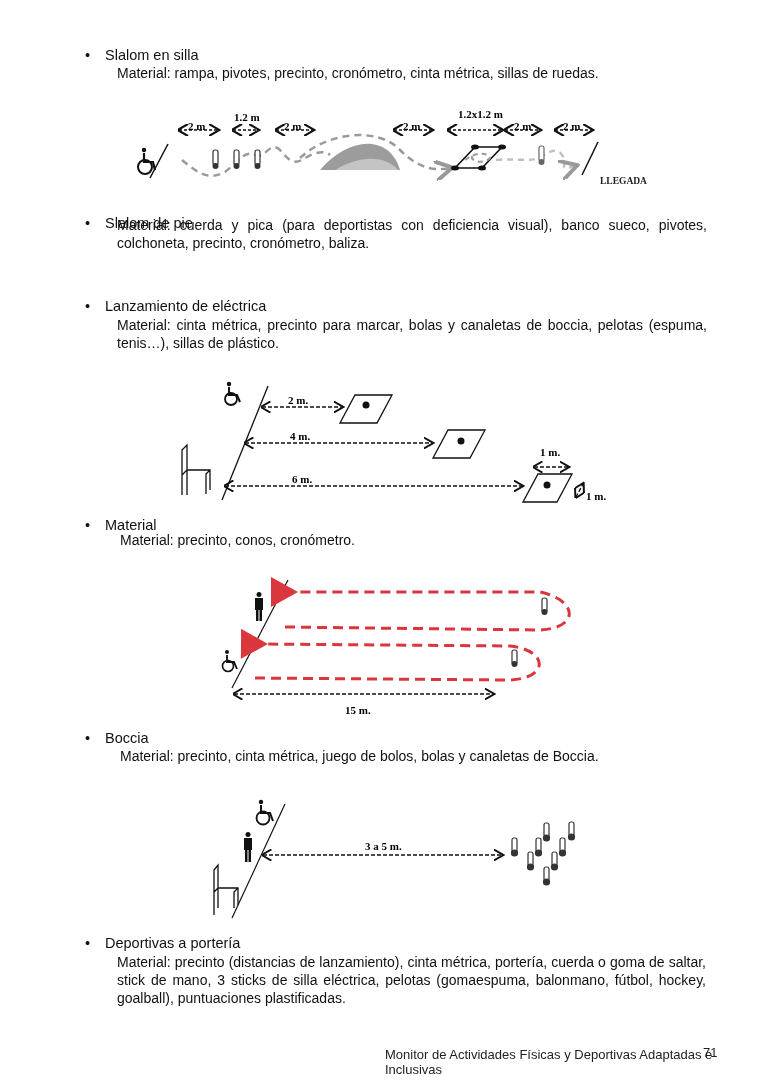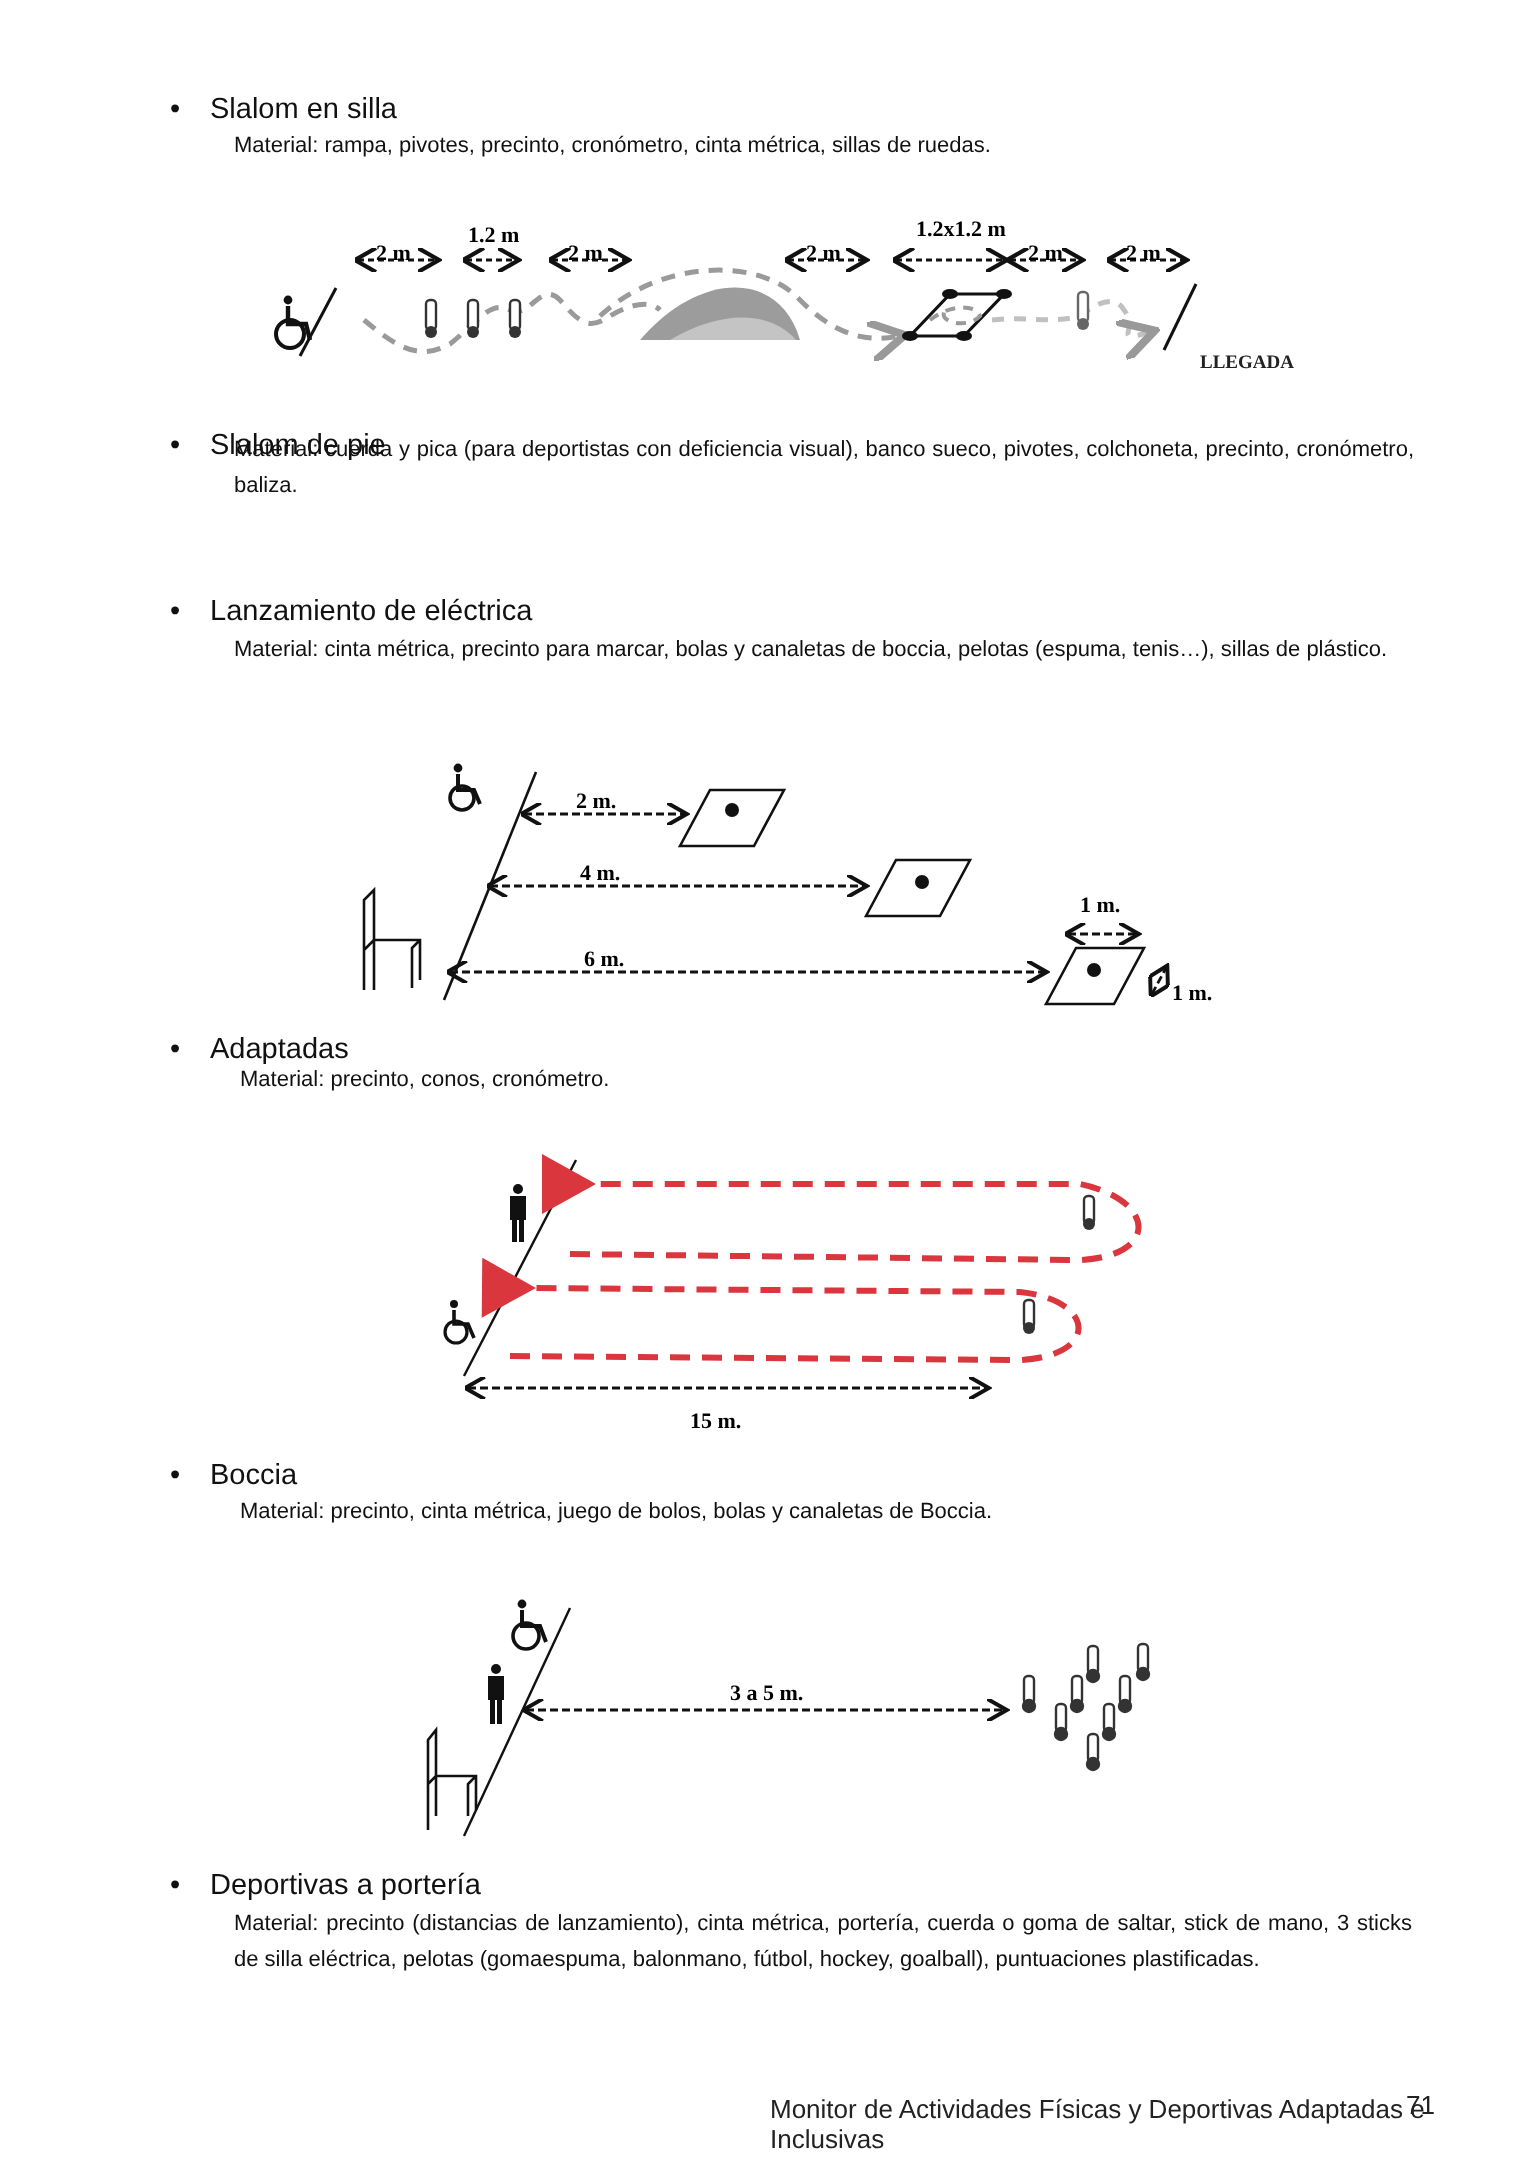--- a/index.html
+++ b/index.html
@@ -1,21 +1,21 @@
 <!DOCTYPE html>
 <html><head>
 <meta charset="utf-8">
 <style>
   html, body { margin:0; padding:0; background:#fff; }
   body { width:768px; height:1085px; position:relative; overflow:hidden;
          font-family:"Liberation Sans", sans-serif; color:#111; }
   .abs { position:absolute; }
   .bullet { font-size:14.5px; line-height:18px; }
   .bullet .dot { position:absolute; left:-20px; top:0; }
-  .mat { font-size:11px; line-height:18px; text-align:justify; }
+  .mat { font-size:14px; line-height:18px; text-align:justify; }
   .diagram { position:absolute; }
   svg text { font-family:"Liberation Serif", serif; font-weight:bold; }
   .footer { font-size:13px; color:#222; }
   .pagenum { font-size:13px; color:#222; }
 </style>
 </head>
 <body>
 
 <div class="abs bullet" style="left:105px; top:46px;">
   <span class="dot">•</span>
@@ -147,21 +147,21 @@
     </g>
   <text x="118" y="34" font-size="11">2 m.</text>
   <text x="120" y="70" font-size="11">4 m.</text>
   <text x="122" y="113" font-size="11">6 m.</text>
   <text x="370" y="86" font-size="11">1 m.</text>
   <text x="416" y="130" font-size="11">1 m.</text>
 </svg>
 
 <div class="abs bullet" style="left:105px; top:516px;">
   <span class="dot">•</span>
-  <span>Adaptadas</span>
+  <span>Material</span>
 </div>
 <div class="abs mat" style="left:120px; top:531px; width:590px;">Material: precinto, conos, cronómetro.</div>
 
 <svg class="diagram" style="left:210px; top:570px;" width="380" height="150">
   <defs>
     <marker id="rah" markerWidth="10" markerHeight="10" refX="2" refY="5" orient="auto">
         <path d="M9,0 L0,5 L9,10 Z" fill="#d9363e"></path>
       </marker>
     <marker id="ah3" markerWidth="8" markerHeight="8" refX="6" refY="4" orient="auto">
         <path d="M0,0 L7,4 L0,8" fill="none" stroke="#111" stroke-width="1.4"></path>

